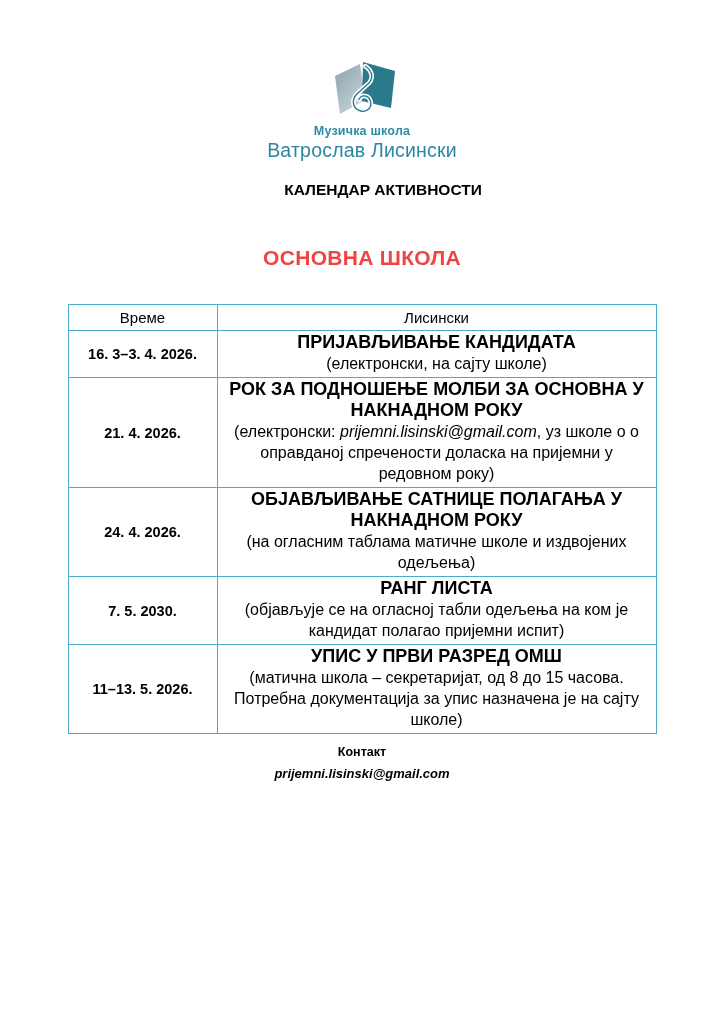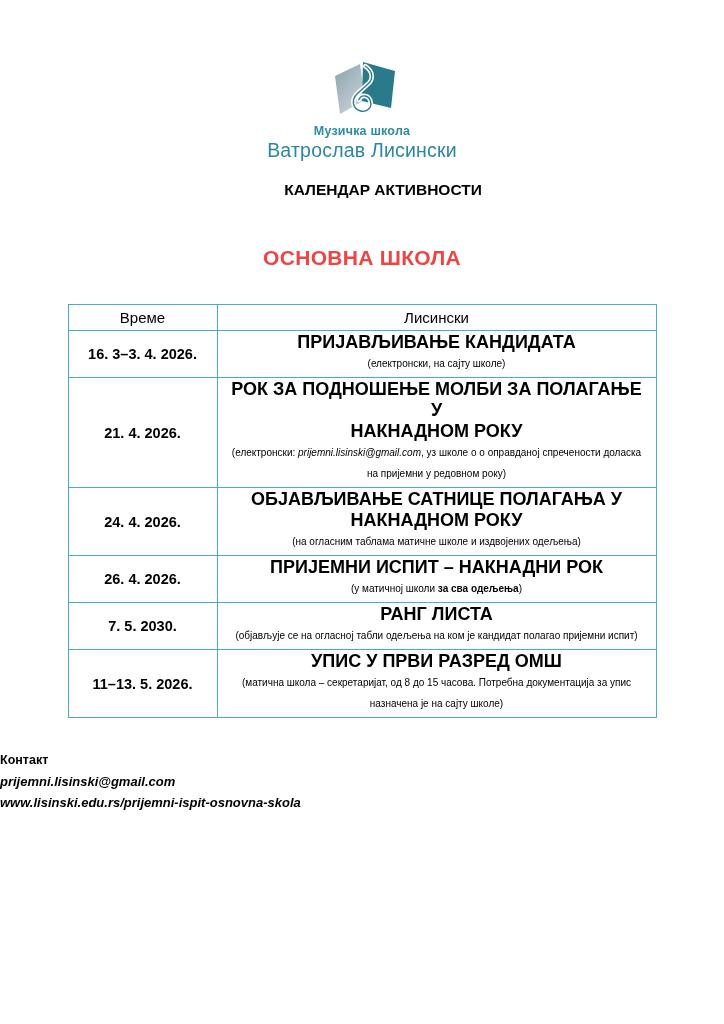--- a/index.html
+++ b/index.html
@@ -74,26 +74,26 @@
     padding: 4px 2px;
   }
   .time-cell {
     font-weight: bold;
     font-size: 14.5px;
     padding: 2px 4px;
   }
   .activity-cell { padding: 1px 10px 3px 10px; }
   .line { line-height: 21px; }
   .line.heading { font-weight: bold; font-size: 18px; }
-  .line.note { font-size: 10px; }
+  .line.note { font-size: 16px; }
   .seg-b { font-weight: bold; }
   .seg-i { font-style: italic; }
   tr.accent .time-cell, tr.accent .line { color: #31849B; }
   
-  .contact { text-align: left; margin-top: 32px; }
+  .contact { text-align: center; margin-top: 8px; }
   .contact-heading { font-weight: bold; font-size: 12.5px; line-height: 21px; }
   .contact-email, .contact-url {
     font-weight: bold;
     font-style: italic;
     font-size: 13px;
     line-height: 21px;
   }
 </style>
 </head>
 <body>
@@ -143,38 +143,31 @@
         <tr>
           <td class="time-cell">16. 3–3. 4. 2026.</td>
           <td class="activity-cell">
             <div class="line heading"><span>ПРИЈАВЉИВАЊЕ КАНДИДАТА</span></div>
             <div class="line note"><span>(електронски, на сајту школе)</span></div>
           </td>
         </tr>
         <tr>
           <td class="time-cell">21. 4. 2026.</td>
           <td class="activity-cell">
-            <div class="line heading"><span>РОК ЗА ПОДНОШЕЊЕ МОЛБИ ЗА ПОЛАГАЊЕ У</span></div>
+            <div class="line heading"><span>РОК ЗА ПОДНОШЕЊЕ МОЛБИ ЗА ОСНОВНА У</span></div>
             <div class="line heading"><span>НАКНАДНОМ РОКУ</span></div>
             <div class="line note"><span>(електронски: </span><span class="seg-i">prijemni.lisinski@gmail.com</span><span>, уз школе о о оправданој спречености доласка на пријемни у редовном року)</span></div>
           </td>
         </tr>
         <tr>
           <td class="time-cell">24. 4. 2026.</td>
           <td class="activity-cell">
             <div class="line heading"><span>ОБЈАВЉИВАЊЕ САТНИЦЕ ПОЛАГАЊА У</span></div>
             <div class="line heading"><span>НАКНАДНОМ РОКУ</span></div>
             <div class="line note"><span>(на огласним таблама матичне школе и издвојених одељења)</span></div>
-          </td>
-        </tr>
-        <tr>
-          <td class="time-cell">26. 4. 2026.</td>
-          <td class="activity-cell">
-            <div class="line heading"><span>ПРИЈЕМНИ ИСПИТ – НАКНАДНИ РОК</span></div>
-            <div class="line note"><span>(у матичној школи </span><span class="seg-b">за сва одељења</span><span>)</span></div>
           </td>
         </tr>
         <tr>
           <td class="time-cell">7. 5. 2030.</td>
           <td class="activity-cell">
             <div class="line heading"><span>РАНГ ЛИСТА</span></div>
             <div class="line note"><span>(објављује се на огласној табли одељења на ком је кандидат полагао пријемни испит)</span></div>
           </td>
         </tr>
         <tr>
@@ -183,16 +176,15 @@
             <div class="line heading"><span>УПИС У ПРВИ РАЗРЕД ОМШ</span></div>
             <div class="line note"><span>(матична школа – секретаријат, од 8 до 15 часова. Потребна документација за упис назначена је на сајту школе)</span></div>
           </td>
         </tr>
       </tbody>
   </table>
 
   <div class="contact">
     <div class="contact-heading">Контакт</div>
     <div class="contact-email">prijemni.lisinski@gmail.com</div>
-    <div class="contact-url">www.lisinski.edu.rs/prijemni-ispit-osnovna-skola</div>
   </div>
 
 </div>
 
 </body></html>

